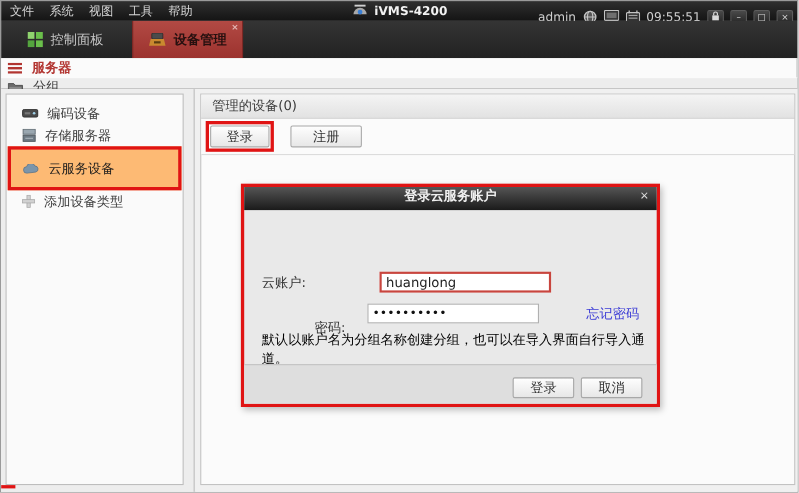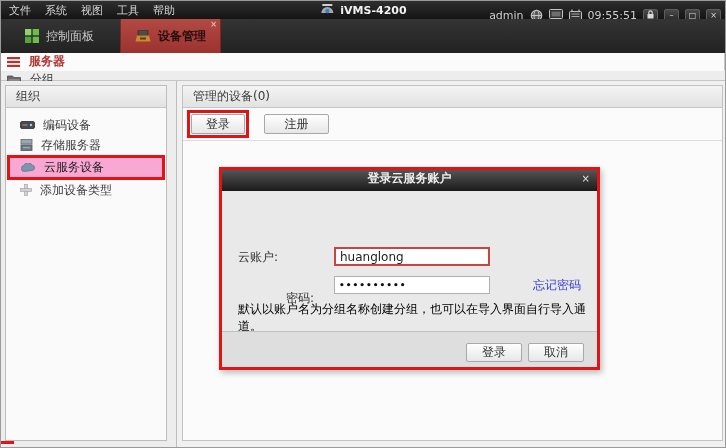--- a/index.html
+++ b/index.html
@@ -46,21 +46,21 @@
 
   .sidebar { position:absolute; left:0; top:0; width:176px; height:100%;
              border-right:1px solid #bdbdbd; background:#ededed; padding:4px 9px 8px 4px; }
   .sidebar-panel { width:100%; height:100%; background:#fafafa; border:1px solid #bdbdbd; }
   .panel-header { height:22px; background:linear-gradient(#f4f4f4,#e2e2e2);
                   border-bottom:1px solid #c6c6c6; display:flex; align-items:center;
                   padding:0 10px; color:#3a3a3a; }
   .side-items { padding-top:7px; }
   .side-item { height:20px; display:flex; align-items:center; gap:8px;
                padding-left:14px; color:#3c3c3c; cursor:pointer; }
-  .side-item.selected { height:25px; margin:0 1px; background:#f9a8d4;
+  .side-item.selected { height:40px; margin:0 1px; background:#fdba74;
                         border:3px solid #e01414; color:#1c1c1c; padding-left:11px;font-family:Liberation Serif, serif; }
 
   .main { position:absolute; left:177px; top:0; width:549px; height:100%;
           background:#f0f0f0; padding:4px 4px 8px 4px; }
   .main-panel { width:100%; height:100%; background:#fbfbfb; border:1px solid #c2c2c2; position:relative; }
   .toolbar { position:absolute; left:0; top:22px; width:100%; height:33px;
              border-bottom:1px solid #dcdcdc; background:#fbfbfb; }
   .btn { background:linear-gradient(#fefefe,#e7e7e7); border:1px solid #a8a8a8;
          border-radius:2px; color:#333; font-size:12px; height:20px; cursor:pointer;
          font-family:inherit;text-align:center; }
@@ -199,23 +199,20 @@
         </svg>
       </span>
       <span>分组</span>
     </div>
   </div>
 
   <div class="content">
 
     <div class="sidebar">
       <div class="sidebar-panel">
-        <div class="panel-header">
-          <span>组织</span>
-        </div>
         <div class="side-items">
           <div class="side-item">
             <span class="statusicon">
               <svg width="15" height="8" viewBox="0 0 15 8">
                 <rect x="0.5" y="0.5" width="14" height="7" rx="1.5" fill="#4a4a4a" stroke="#2e2e2e" stroke-width="0.8"></rect>
                 <circle cx="11" cy="4" r="1.2" fill="#9fd0e8"></circle>
                 <rect x="2.5" y="3" width="5" height="2" fill="#777"></rect>
               </svg>
             </span>
             <span>编码设备</span>
@@ -266,21 +263,21 @@
     </div>
   </div>
 
   <div class="dialog">
     <div class="dlg-titlebar">
       <span class="dlg-title">登录云服务账户</span>
       <span class="dlg-close">×</span>
     </div>
     <div class="dlg-body">
       <span class="dlg-label" style="top:58px;">云账户:</span>
-      <input class="dlg-input focused" style="top: 56px;" type="text" value="huanglong">
+      <input class="dlg-input focused" style="top: 56px; margin-left: 11px;" type="text" value="huanglong">
       <span class="dlg-label" style="top:99px;margin-left:48px;">密码:</span>
       <input class="dlg-input pwd" style="top: 85px; height: 18px;" type="text" value="••••••••••">
       <span class="forgot-link">忘记密码</span>
       <span class="dlg-note">默认以账户名为分组名称创建分组，也可以在导入界面自行导入通道。</span>
     </div>
     <div class="dlg-footer">
       <button class="btn dlg-login">登录</button>
       <button class="btn dlg-cancel">取消</button>
     </div>
   </div>

